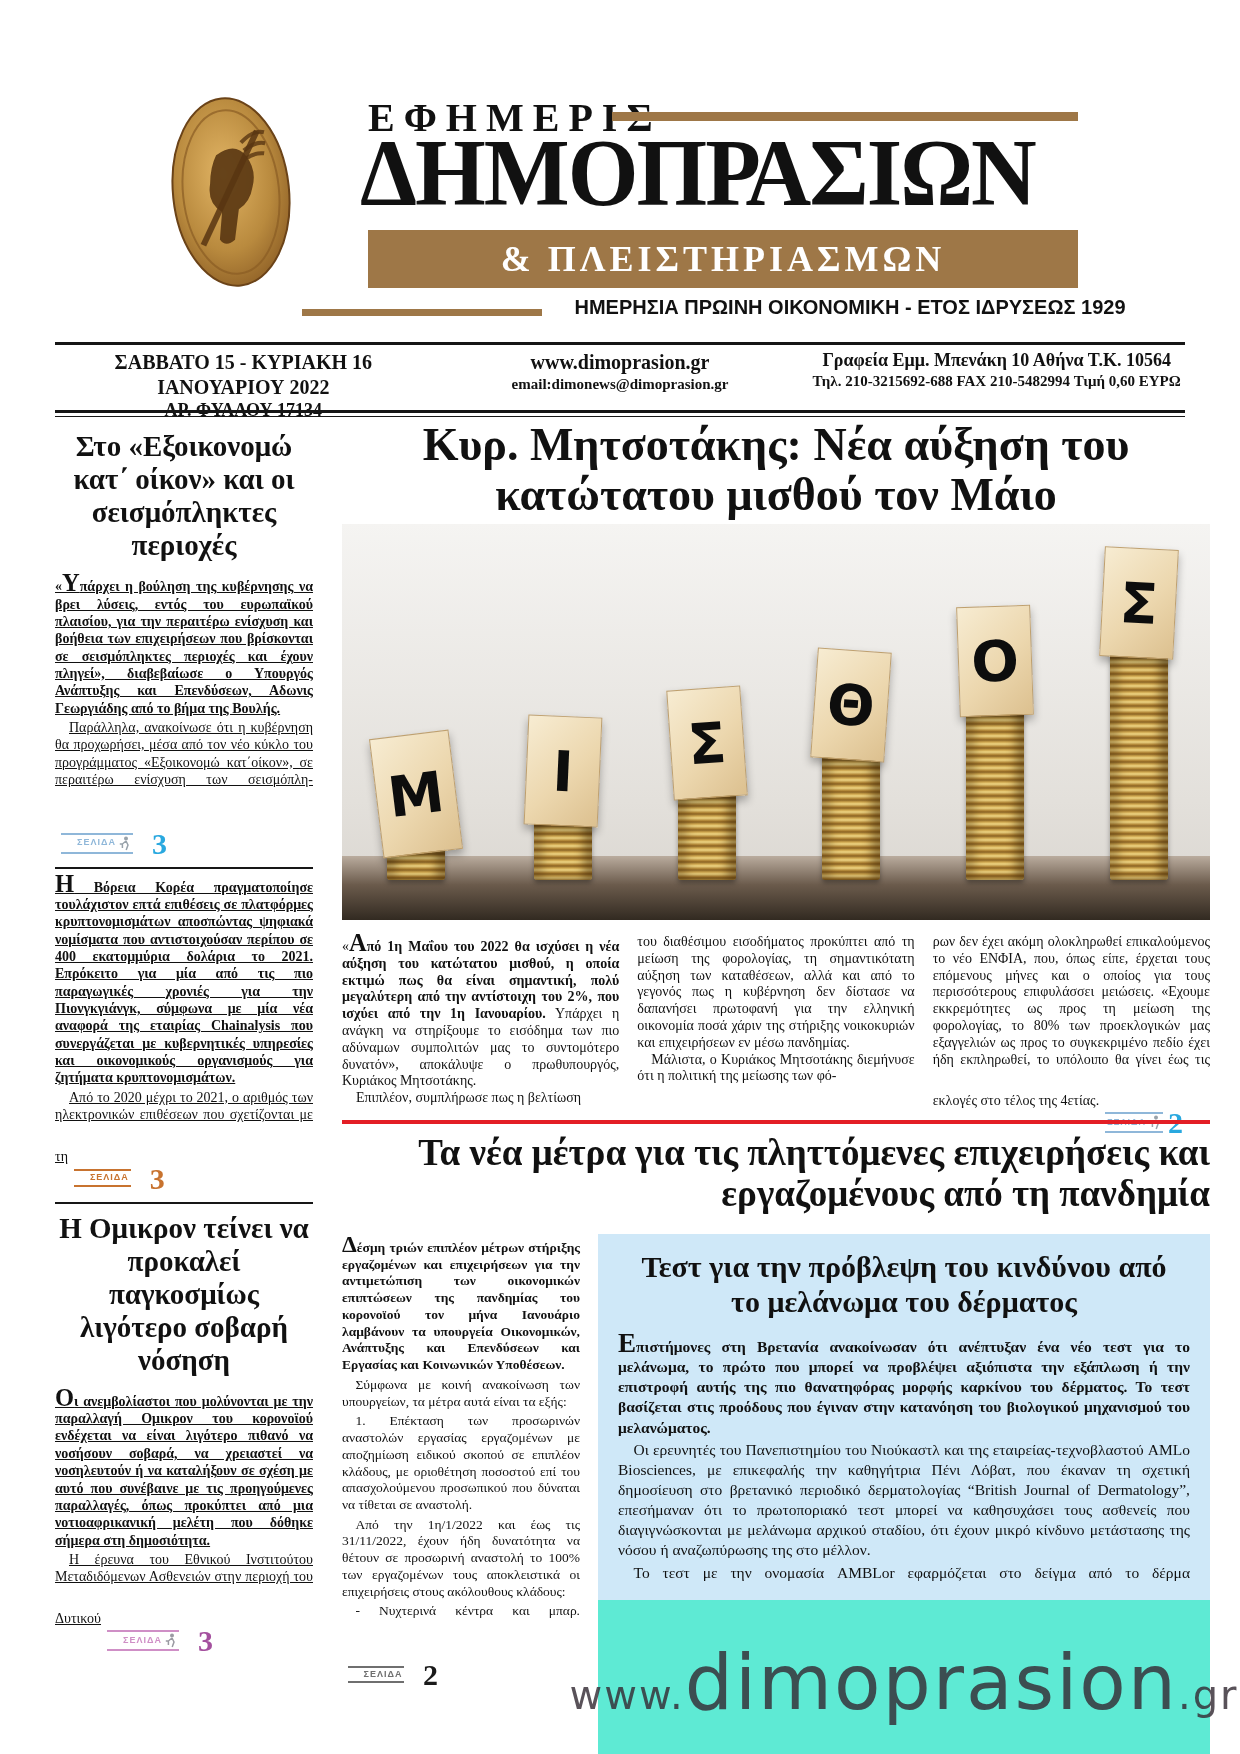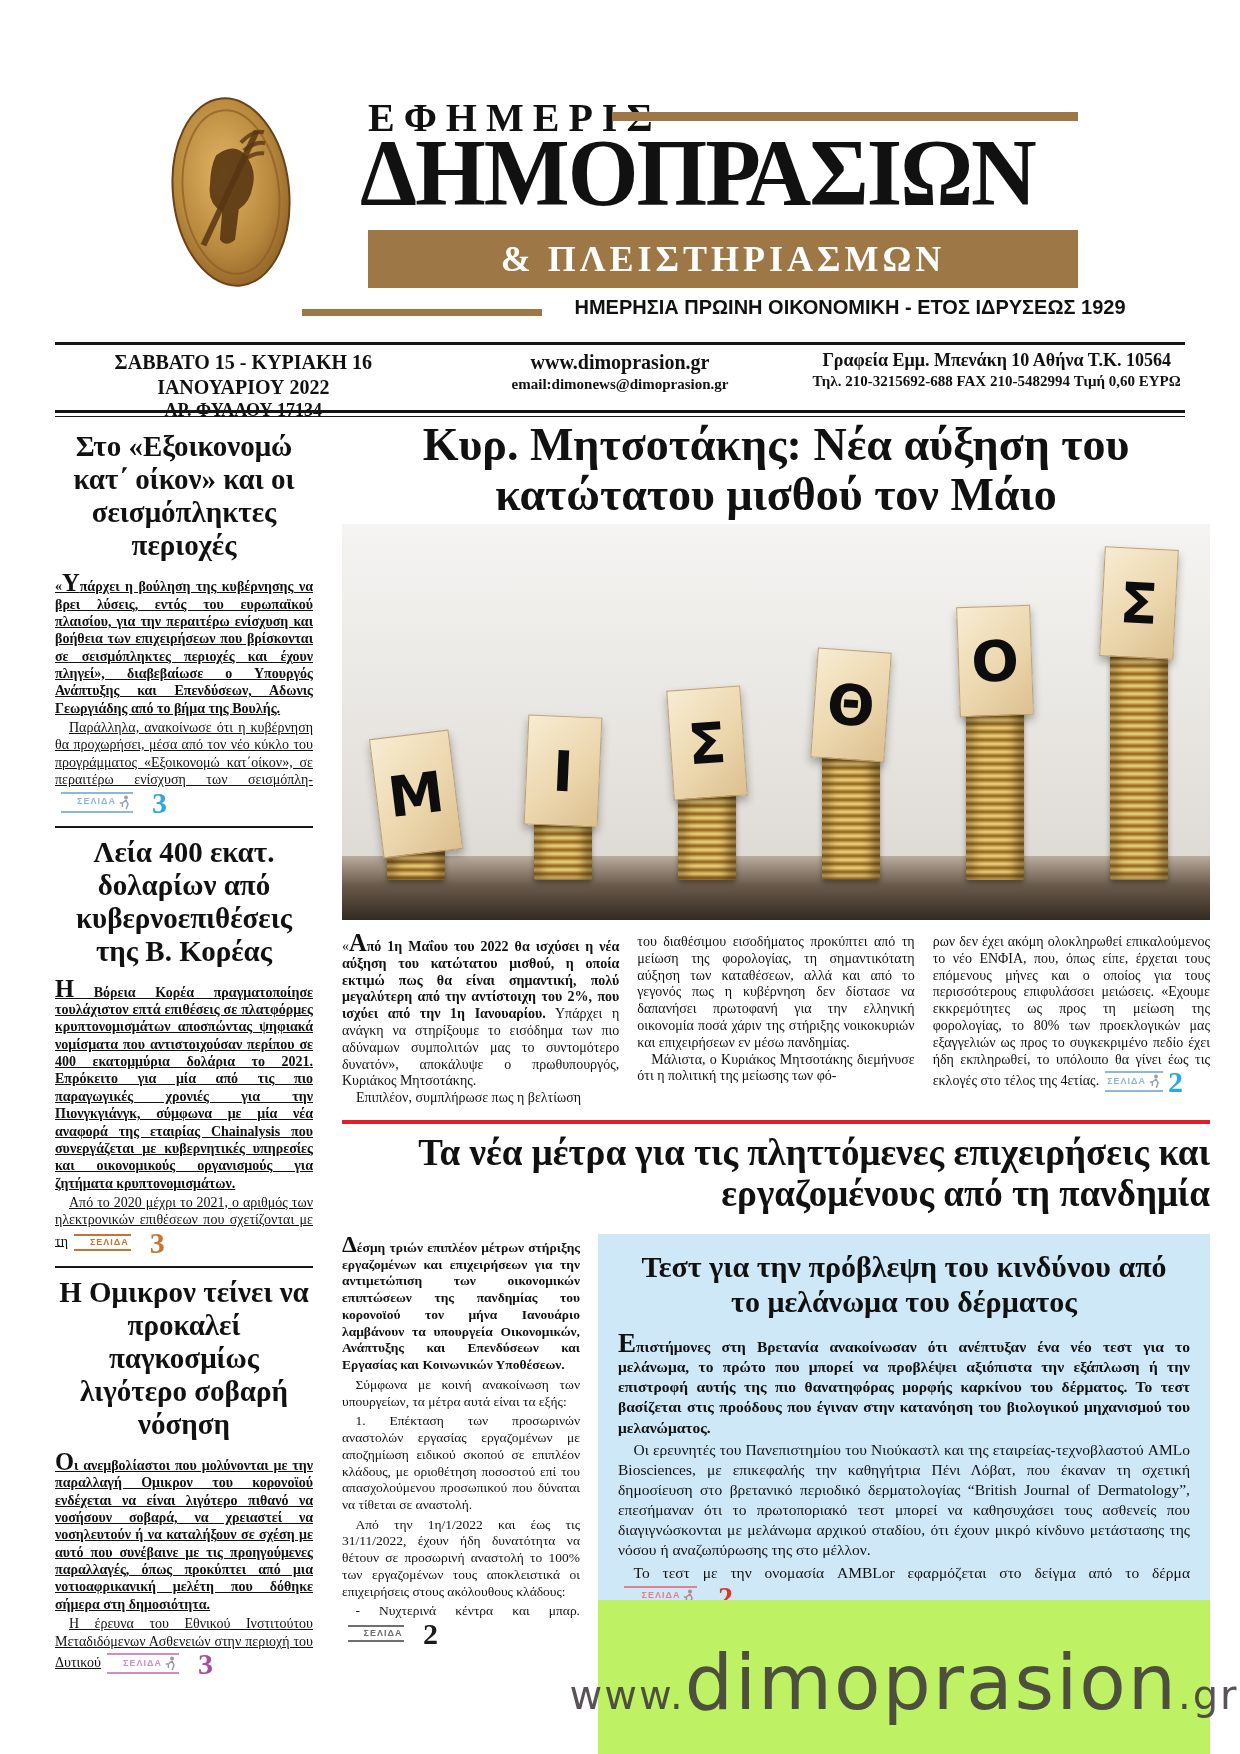--- a/index.html
+++ b/index.html
@@ -35,21 +35,21 @@
   
   .art-title{text-align:center;font-size:29px;font-weight:700;line-height:1.14;margin:8px 4px 12px;}
   .art-body{font-size:14px;line-height:1.24;text-align:justify;}
   .art-body p{margin:0 0 2px;text-decoration:underline;}
   .lead-b{font-weight:700;}
   .dcap{font-size:1.75em;font-weight:700;line-height:.75;}
   .p-ind{text-indent:1em;}
   .art-sep{border:0;border-top:2px solid #161616;margin:10px 0 6px;}
 
   
-  .jump{display:inline-flex;align-items:center;gap:5px;vertical-align:middle;margin-left:6px;cursor:pointer;}
+  .jump{display:inline-flex;align-items:center;gap:5px;vertical-align:middle;margin-left:6px;cursor:pointer;margin-top:41px;}
   .jump-tag{display:inline-flex;align-items:center;gap:3px;border-top:2px solid currentColor;
             border-bottom:2px solid currentColor;padding:1px 2px;
             font-family:"Liberation Sans","DejaVu Sans",sans-serif;font-size:9px;font-weight:700;letter-spacing:1px;}
   .jump-num{font-size:30px;font-weight:700;line-height:.9;}
 
   
   .headline{position:absolute;top:0;left:0;right:0;text-align:center;
             font-size:46px;font-weight:700;line-height:1.08;}
   .photo{position:absolute;top:104px;left:0;width:868px;height:396px;overflow:hidden;
          background:linear-gradient(180deg,#f5f4f2 0%,#e3e0db 70%,#d8d4ce 100%);}
@@ -160,21 +160,20 @@
                 </svg>
               </span>
               <span class="jump-num" style="color: rgb(41, 168, 223);">3</span>
             </span></p>
       </div>
     </div>
 
     <hr class="art-sep">
 
     <div>
-      <div class="art-title">Λεία 400 εκατ. δολαρίων από κυβερνοεπιθέσεις της Β. Κορέας</div>
       <div class="art-body">
         <p class="lead-b"><span></span><span class="dcap">Η</span><span> Βόρεια Κορέα πραγματοποίησε τουλάχιστον επτά επιθέσεις σε πλατφόρμες κρυπτονομισμάτων αποσπώντας ψηφιακά νομίσματα που αντιστοιχούσαν περίπου σε 400 εκατομμύρια δολάρια το 2021. Επρόκειτο για μία από τις πιο παραγωγικές χρονιές για την Πιονγκγιάνγκ, σύμφωνα με μία νέα αναφορά της εταιρίας Chainalysis που συνεργάζεται με κυβερνητικές υπηρεσίες και οικονομικούς οργανισμούς για ζητήματα κρυπτονομισμάτων.</span></p>
         <p class="p-ind"><span>Από το 2020 μέχρι το 2021, ο αριθμός των ηλεκτρονικών επιθέσεων που σχετίζονται με τη</span><span class="jump" style="color: rgb(200, 115, 47);">
               <span class="jump-tag">
                 <span>ΣΕΛΙΔΑ</span>
               </span>
               <span class="jump-num" style="color: rgb(200, 115, 47);">3</span>
             </span></p>
       </div>
     </div>
@@ -299,21 +298,21 @@
                   <svg width="12" height="15" viewBox="0 0 12 15">
                     <circle cx="7" cy="2.6" r="2" fill="#b0888c"></circle>
                     <path d="M7 5 L3.4 8 L3.4 12 M7 5 L9 9 L7.2 14 M3.4 8 L.8 8" stroke="#b0888c" stroke-width="1.5" fill="none"></path>
                   </svg>
                 </span>
                 <span class="jump-num" style="color: rgb(217, 58, 38);">2</span>
               </span></p>
         </div>
       </div>
 
-      <div class="banner" style="background-color: #bef264; text-align: right;">
+      <div class="banner" style="background-color: #5eead4; text-align: right;">
         <span class="bn-sm">www.</span>
           <span class="bn-lg">dimoprasion</span>
           <span class="bn-sm">.gr</span>
       </div>
 
     </div>
   </div>
 
 </div>
 

